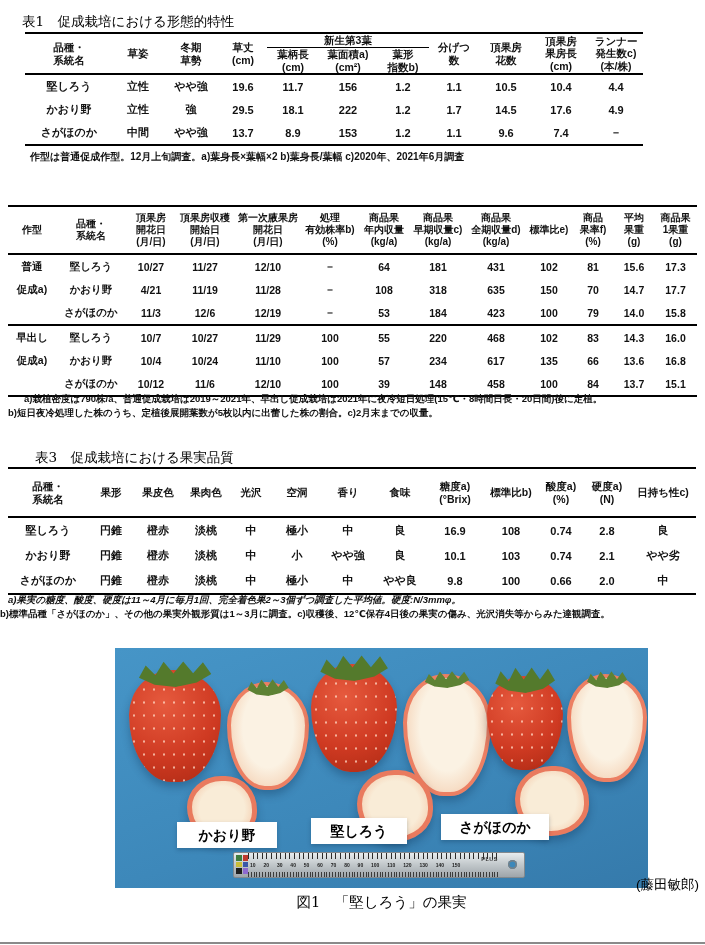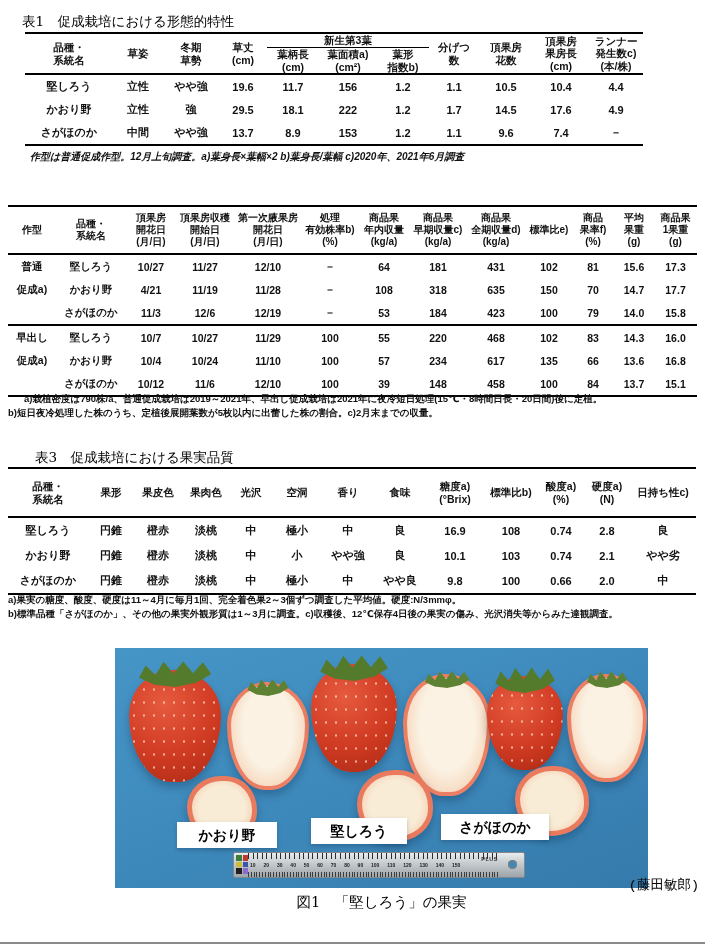--- a/index.html
+++ b/index.html
@@ -69,21 +69,21 @@
   .ruler::after{content:"";position:absolute;bottom:0;left:14px;right:26px;height:5px;
     background:repeating-linear-gradient(90deg,#3c3c3c 0 1px,transparent 1px 2.8px);}
   .rnums{position:absolute;top:9px;left:16px;right:34px;font-size:5px;font-weight:bold;color:#1d1d1d;white-space:pre;word-spacing:6.5px;overflow:hidden;}
   .rbrand{position:absolute;right:26px;top:3px;font-size:5.5px;font-weight:bold;color:#2e2e2e;letter-spacing:.5px;}
   .rhole{position:absolute;right:7px;top:7px;width:9px;height:9px;border-radius:50%;background:#3d88ba;box-shadow:inset 0 0 0 1.5px #788187;}
   .swatches{position:absolute;left:2px;top:2px;width:12px;height:19px;display:grid;grid-template-columns:1fr 1fr;grid-auto-rows:1fr;gap:1px;}
   .swatches span{display:block;}
 
   .caption{position:absolute;left:115px;top:893px;width:533px;text-align:center;
     font-family:"DejaVu Serif","Liberation Serif",serif;font-size:14.5px;color:#000;}
-  .author{position:absolute;right:6px;top:876px;font-family:Liberation Mono, monospace;font-size:13.5px;color:#000;}
+  .author{position:absolute;right:6px;top:876px;font-family:Liberation Sans, sans-serif;font-size:13.5px;color:#000;}
   .page-edge{position:absolute;left:0;bottom:1px;width:100%;height:2px;background:#8a8a8a;}
 </style>
 </head>
 <body>
 
 <div class="sheet">
 
   <div class="tbl-title" style="left:22px;top:13px;">表1　促成栽培における形態的特性</div>
   <table id="t1" style="left:25px;top:32px;width:618px;">
     <colgroup>
@@ -164,21 +164,21 @@
           <td>8.9</td>
           <td>153</td>
           <td>1.2</td>
           <td>1.1</td>
           <td>9.6</td>
           <td>7.4</td>
           <td>－</td>
         </tr>
       </tbody>
   </table>
-  <div class="footnote" style="left:30px;top:150px;font-size:10px;font-style:italic;">作型は普通促成作型。12月上旬調査。a)葉身長×葉幅×2  b)葉身長/葉幅  c)2020年、2021年6月調査</div>
+  <div class="footnote" style="left:30px;top:150px;font-size:10px;">作型は普通促成作型。12月上旬調査。a)葉身長×葉幅×2  b)葉身長/葉幅  c)2020年、2021年6月調査</div>
 
   <table id="t2" style="left:8px;top:205px;width:689px;">
     <colgroup>
       <col style="width:48px">
         <col style="width:70px">
         <col style="width:50px">
         <col style="width:58px">
       <col style="width:68px">
         <col style="width:56px">
         <col style="width:52px">
@@ -402,22 +402,22 @@
           <td>中</td>
           <td>やや良</td>
           <td>9.8</td>
           <td>100</td>
           <td>0.66</td>
           <td>2.0</td>
           <td>中</td>
         </tr>
       </tbody>
   </table>
-  <div class="footnote" style="left:8px;top:593px;">a)果実の糖度、酸度、硬度は11～4月に毎月1回、完全着色果2～3個ずつ調査した平均値。硬度:N/3mmφ。</div>
-  <div class="footnote" style="left:8px;top:607px;">b)標準品種「さがほのか」、その他の果実外観形質は1～3月に調査。c)収穫後、12℃保存4日後の果実の傷み、光沢消失等からみた達観調査。</div>
+  <div class="footnote" style="left:8px;top:593px;font-style:italic;">a)果実の糖度、酸度、硬度は11～4月に毎月1回、完全着色果2～3個ずつ調査した平均値。硬度:N/3mmφ。</div>
+  <div class="footnote" style="left:0;top:607px;">b)標準品種「さがほのか」、その他の果実外観形質は1～3月に調査。c)収穫後、12℃保存4日後の果実の傷み、光沢消失等からみた達観調査。</div>
 
   <div class="photo">
     <div class="berry whole b1"></div>
     <div class="berry cut c1"></div>
     <div class="berry whole b2"></div>
     <div class="berry cut c2"></div>
     <div class="berry whole b3"></div>
     <div class="berry cut c3"></div>
     <div class="slice s1"></div>
     <div class="slice s2"></div>

